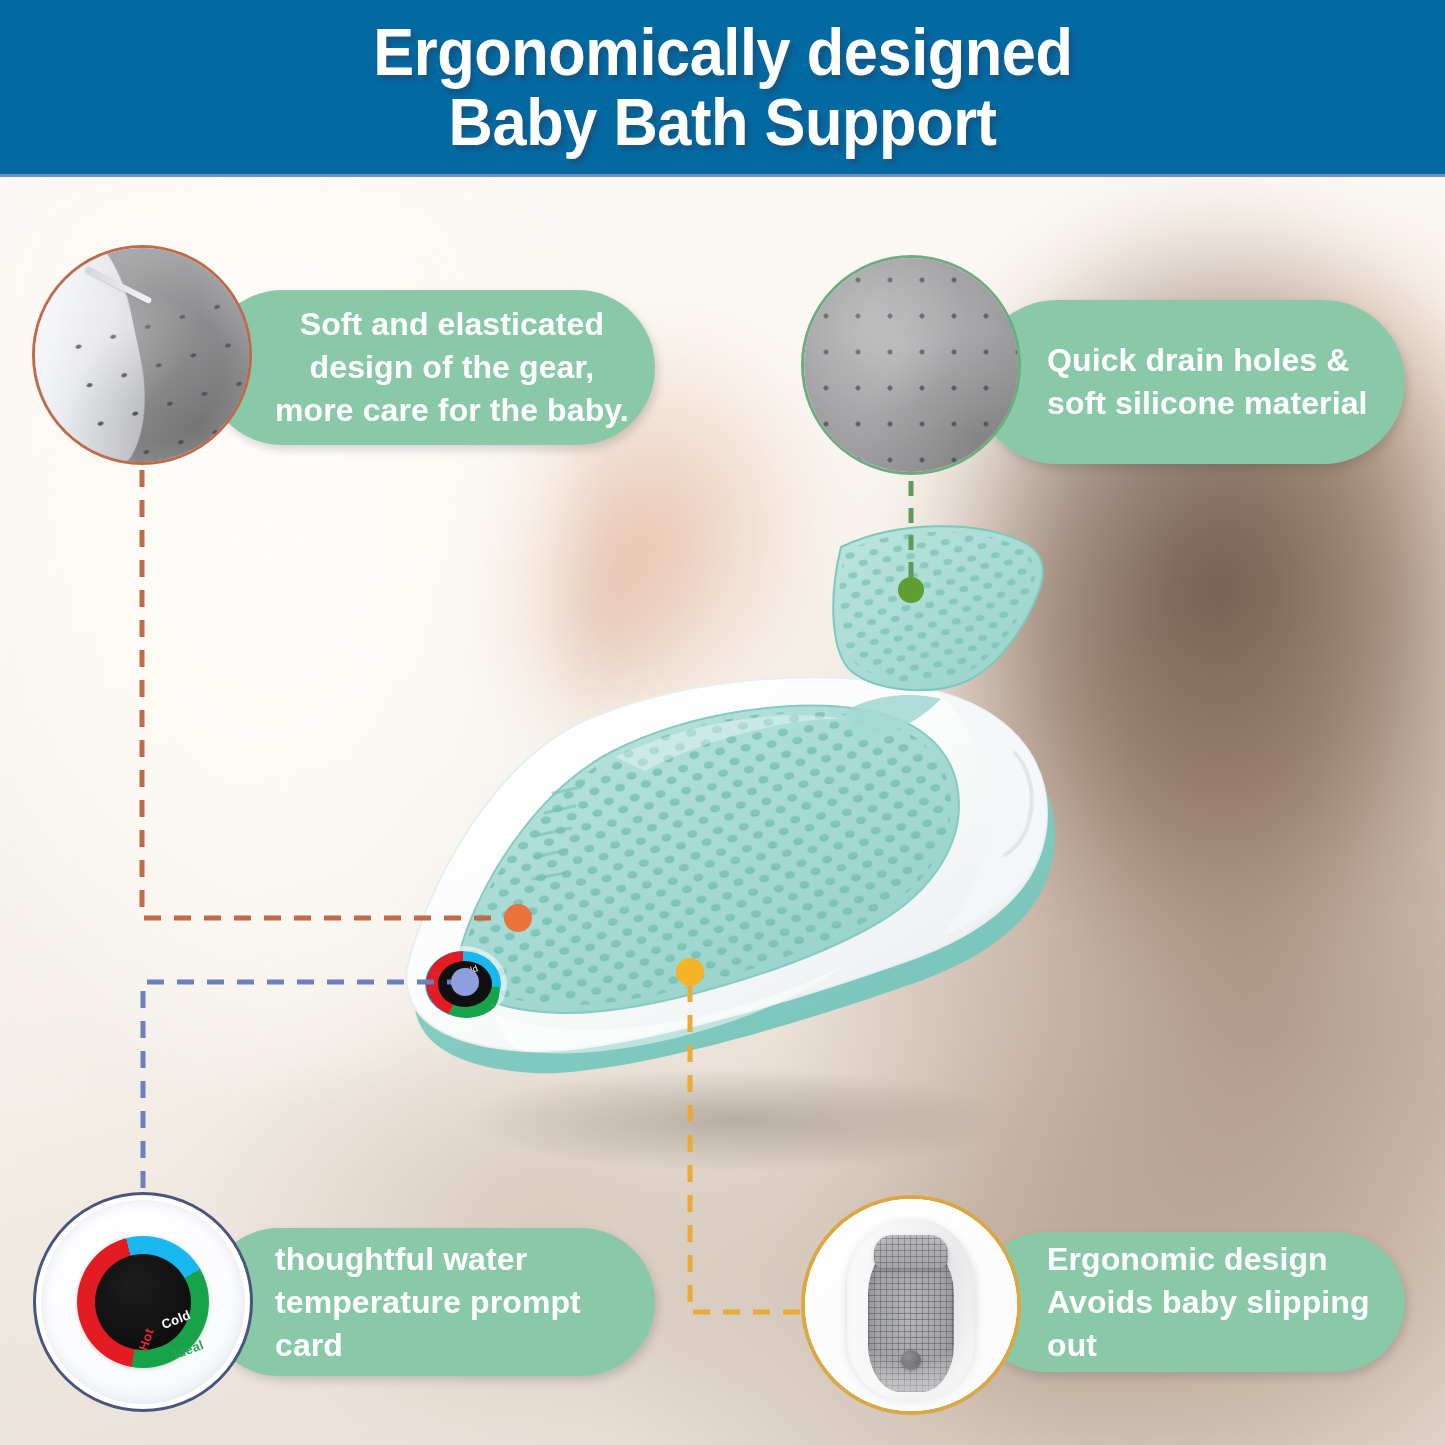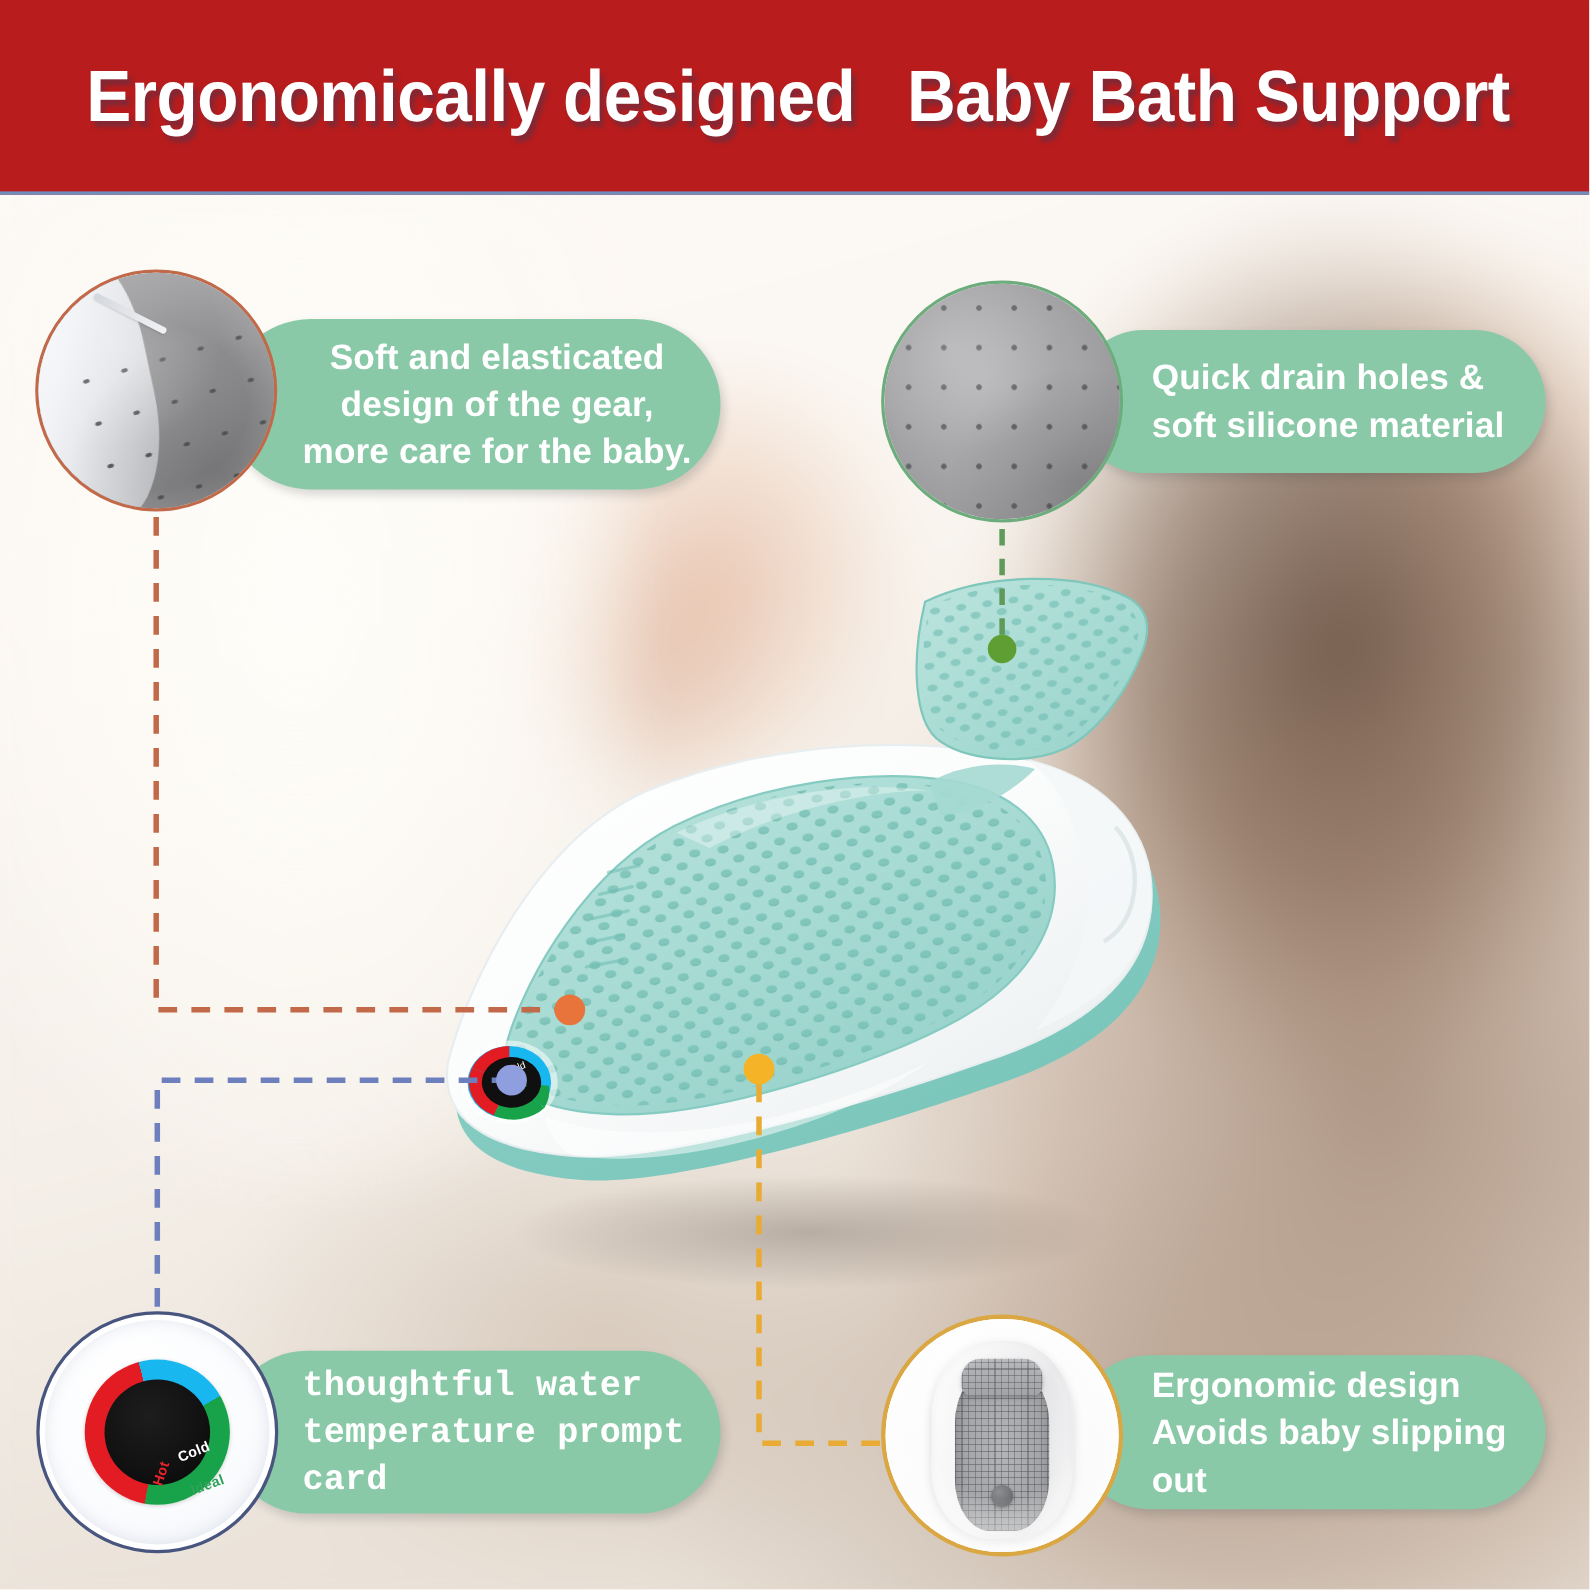--- a/index.html
+++ b/index.html
@@ -29,23 +29,23 @@
   }
   .bg-soft-left{
     position:absolute;left:-40px;top:180px;width:620px;height:900px;
     background:radial-gradient(ellipse at 50% 40%, rgba(255,254,250,.92) 0%, rgba(253,250,245,.55) 55%, rgba(0,0,0,0) 80%);
     filter:blur(22px);
   }
 
   
   .banner{
     position:absolute;left:0;top:0;width:1445px;height:177px;
-    background:#b91c1c;
+    background:#0369a1;
     border-bottom:3px solid #6d90bf;
-    display:flex;flex-direction:row;align-items:center;justify-content:center;
+    display:flex;flex-direction:column;align-items:center;justify-content:center;
     box-sizing:border-box;
   }
   .banner-line{
     color:#ffffff;
     font-weight:bold;
     font-size:66px;
     line-height:70px;
     letter-spacing:-.5px;
     text-shadow:4px 5px 4px rgba(40,60,95,.38);
     transform:scaleX(.93);
@@ -197,24 +197,24 @@
     box-shadow:3px 5px 9px rgba(60,70,70,.20);
   }
   .pill-text{
     color:#ffffff;font-weight:bold;
     font-size:32px;line-height:43px;
     letter-spacing:.1px;
     white-space:pre-line;
   }
   .p-tl{left:205px;top:290px;width:450px;height:155px;text-align:center;}
   .p-tl .pill-text{padding-left:70px;}
-  .p-tr{left:975px;top:300px;width:430px;height:130px;}
+  .p-tr{left:975px;top:300px;width:430px;height:164px;}
   .p-tr .pill-text{padding-left:72px;}
   .p-bl{left:205px;top:1228px;width:450px;height:148px;}
-  .p-bl .pill-text{padding-left:70px;font-family:Liberation Mono, monospace;}
+  .p-bl .pill-text{padding-left:70px;}
   .p-br{left:975px;top:1232px;width:430px;height:140px;}
   .p-br .pill-text{padding-left:72px;}
 
   
   .connectors{position:absolute;inset:0;z-index:4;}
 
   
   .product{position:absolute;left:375px;top:495px;width:720px;height:700px;z-index:3;}
 </style>
 </head>

